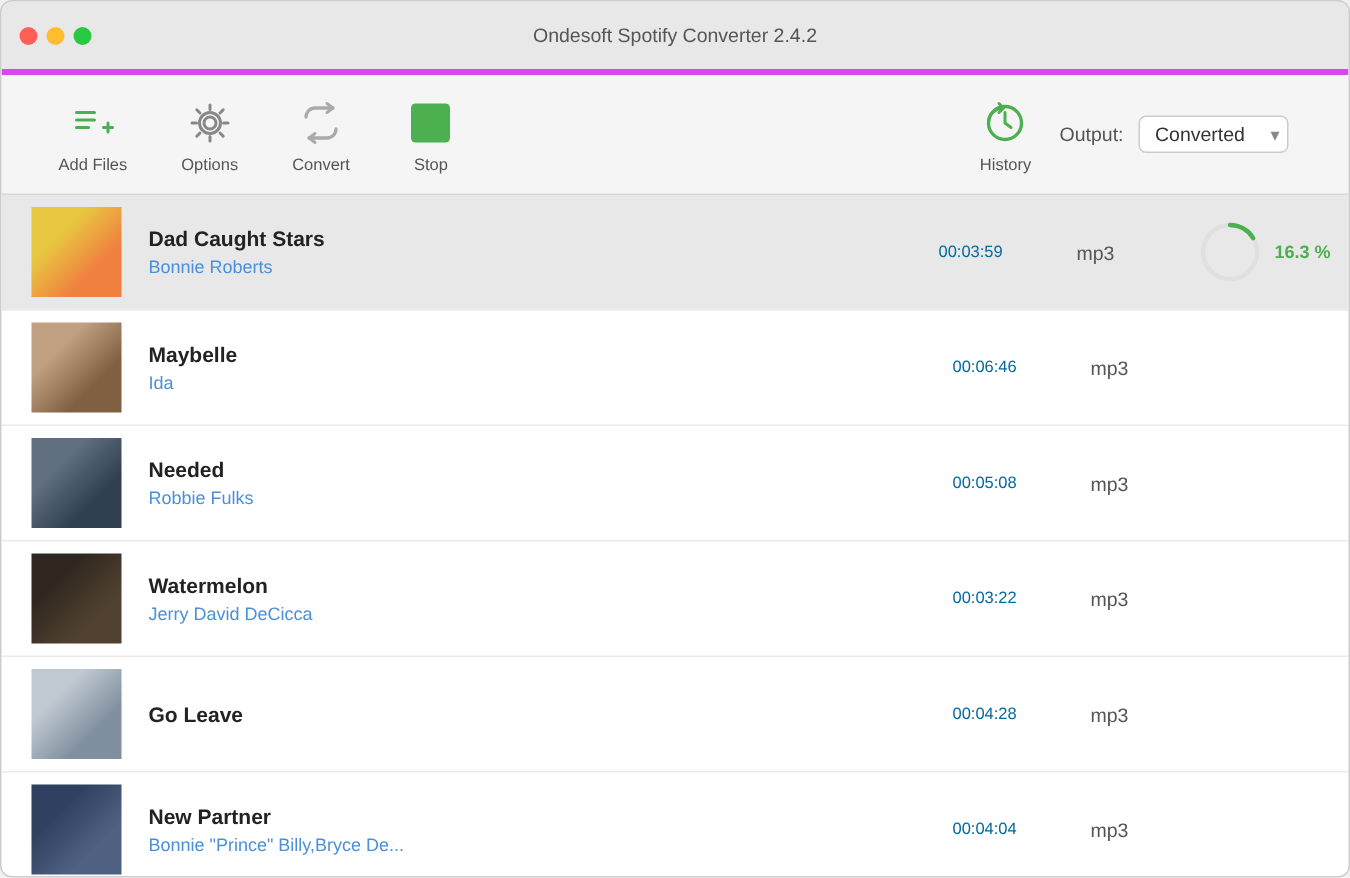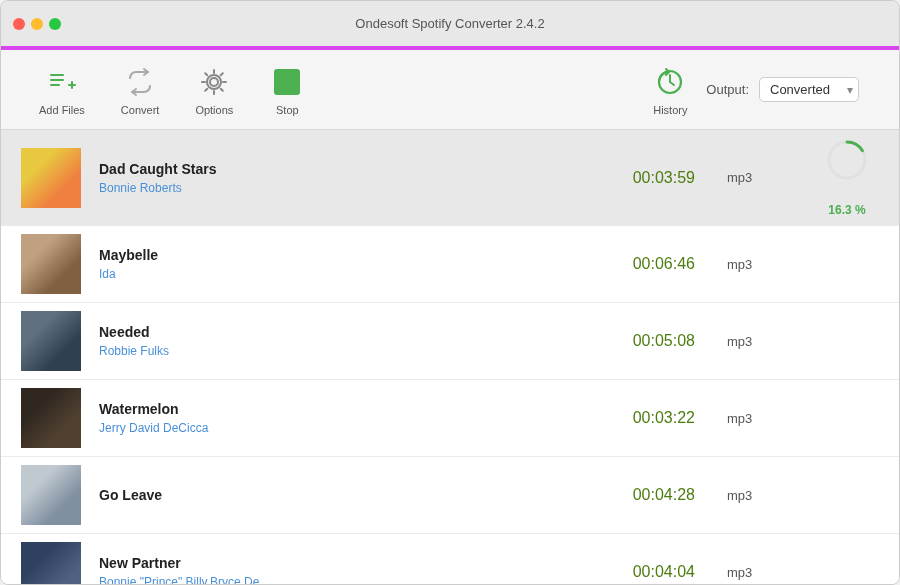--- a/index.html
+++ b/index.html
@@ -198,38 +198,38 @@
     .track-title {
       font-size: 14px;
       font-weight: 600;
       color: #222;
     }
     .track-artist {
       font-size: 12px;
       color: #4a90d9;
     }
     .track-duration {
-      font-size: 16px;
-      color: #4d7c0f;
+      font-size: 11px;
+      color: #0369a1;
       margin-left: 20px;
       min-width: 60px;
     }
     .track-format {
       font-size: 13px;
       color: #555;
       min-width: 60px;
       margin-left: 32px;
     }
     .track-progress {
       min-width: 80px;
       display: flex;
       align-items: center;
       justify-content: flex-end;
-      flex-direction: column;
-      gap: 21px;
+      flex-direction: row;
+      gap: 8px;
     }
 
     
     .progress-circle {
       width: 44px;
       height: 44px;
       position: relative;
     }
 
     .track-percent {
@@ -283,43 +283,43 @@
 
         <rect x="4" y="8" width="14" height="2" rx="1" fill="#4caf50"></rect>
         <rect x="4" y="13" width="14" height="2" rx="1" fill="#4caf50"></rect>
         <rect x="4" y="18" width="10" height="2" rx="1" fill="#4caf50"></rect>
 
         <rect x="22" y="18" width="8" height="2" rx="1" fill="#4caf50"></rect>
         <rect x="25" y="15" width="2" height="8" rx="1" fill="#4caf50"></rect>
       </svg>
     </div>
     <span class="label">Add Files</span>
+  </div>
+
+  <div class="toolbar-item">
+    <div class="icon-area gear-icon">
+      <svg viewBox="0 0 32 32" fill="none" xmlns="http://www.w3.org/2000/svg">
+        <circle cx="16" cy="16" r="4" stroke="#888" stroke-width="2"></circle>
+        <path d="M16 4v3M16 25v3M4 16h3M25 16h3M7.2 7.2l2.1 2.1M22.7 22.7l2.1 2.1M7.2 24.8l2.1-2.1M22.7 9.3l2.1-2.1" stroke="#888" stroke-width="2" stroke-linecap="round"></path>
+        <circle cx="16" cy="16" r="7" stroke="#888" stroke-width="2"></circle>
+      </svg>
+    </div>
+    <span class="label">Options</span>
   </div>
 
   <div class="toolbar-item">
     <div class="icon-area convert-icon">
       <svg viewBox="0 0 32 32" fill="none" xmlns="http://www.w3.org/2000/svg">
         <path d="M6 12C6 8.686 8.686 6 12 6h12" stroke="#aaa" stroke-width="2.2" stroke-linecap="round"></path>
         <path d="M20 3l4 3-4 3" stroke="#aaa" stroke-width="2" stroke-linecap="round" stroke-linejoin="round"></path>
         <path d="M26 20C26 23.314 23.314 26 20 26H8" stroke="#aaa" stroke-width="2.2" stroke-linecap="round"></path>
         <path d="M12 23l-4 3 4 3" stroke="#aaa" stroke-width="2" stroke-linecap="round" stroke-linejoin="round"></path>
       </svg>
     </div>
     <span class="label">Convert</span>
-  </div>
-
-  <div class="toolbar-item">
-    <div class="icon-area gear-icon">
-      <svg viewBox="0 0 32 32" fill="none" xmlns="http://www.w3.org/2000/svg">
-        <circle cx="16" cy="16" r="4" stroke="#888" stroke-width="2"></circle>
-        <path d="M16 4v3M16 25v3M4 16h3M25 16h3M7.2 7.2l2.1 2.1M22.7 22.7l2.1 2.1M7.2 24.8l2.1-2.1M22.7 9.3l2.1-2.1" stroke="#888" stroke-width="2" stroke-linecap="round"></path>
-        <circle cx="16" cy="16" r="7" stroke="#888" stroke-width="2"></circle>
-      </svg>
-    </div>
-    <span class="label">Options</span>
   </div>
 
   <div class="toolbar-item">
     <div class="icon-area">
       <div class="stop-icon"></div>
     </div>
     <span class="label">Stop</span>
   </div>
 
   <div class="toolbar-separator"></div>

